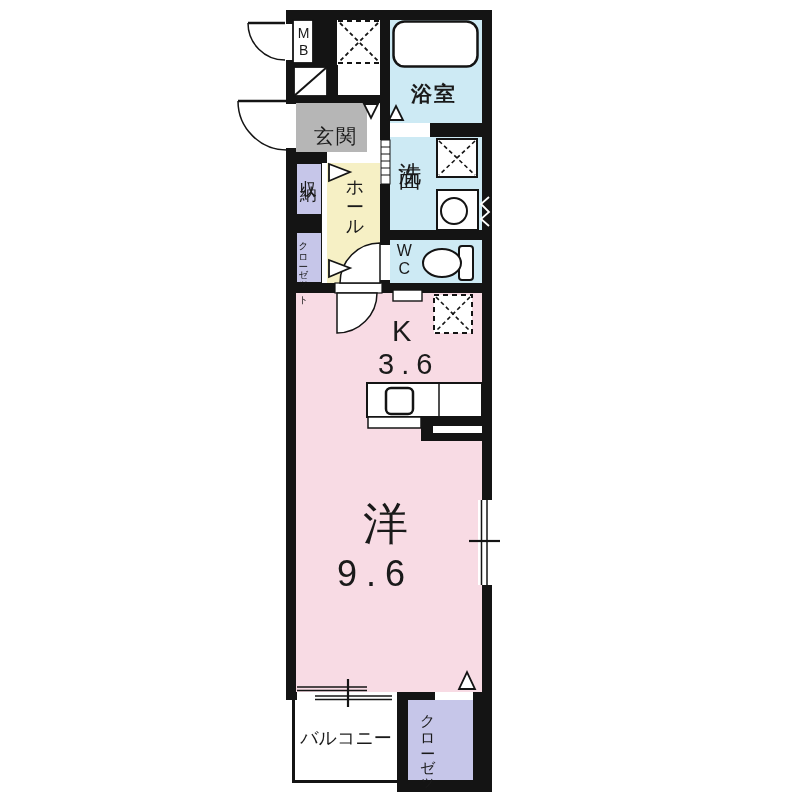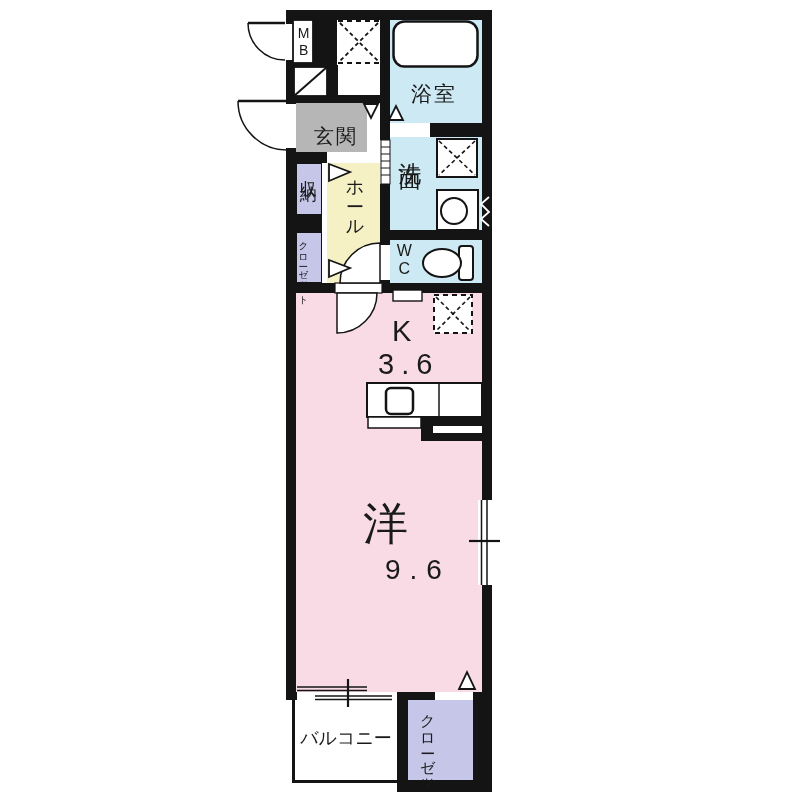--- a/index.html
+++ b/index.html
@@ -153,31 +153,31 @@
     <g stroke="#141414">
       <line x1="297" y1="687" x2="367" y2="687" stroke-width="1.4"></line>
       <line x1="297" y1="690.5" x2="367" y2="690.5" stroke-width="1.4"></line>
       <line x1="315" y1="696" x2="392" y2="696" stroke-width="1.4"></line>
       <line x1="315" y1="699.5" x2="392" y2="699.5" stroke-width="1.4"></line>
       <line x1="348" y1="679" x2="348" y2="707" stroke-width="2.2"></line>
     </g>
   </svg>
 
   <div class="lbl vtext" style="left:296px;top:25px;font-size:14px;letter-spacing:1px;">MB</div>
-  <div class="lbl" style="left:411px;top:83px;font-size:21px;letter-spacing:2px;">浴室</div>
+  <div class="lbl" style="left:411px;top:83px;font-size:21px;letter-spacing:2px;font-weight:bold;">浴室</div>
   <div class="lbl vtext" style="left:398px;top:144px;font-size:23px;letter-spacing:7px;">洗面</div>
   <div class="lbl vtext" style="left:395px;top:242px;font-size:16px;letter-spacing:1px;">WC</div>
   <div class="lbl" style="left:314px;top:126px;font-size:20px;letter-spacing:2px;">玄関</div>
   <div class="lbl vtext" style="left:299px;top:167px;font-size:17px;letter-spacing:5px;">収納</div>
   <div class="lbl vtext cols" style="left:297px;top:235px;font-size:9.5px;letter-spacing:2px;line-height:1.3;">
     <span>クロー</span><span>ゼット</span>
   </div>
   <div class="lbl vtext" style="left:345px;top:168px;font-size:18px;letter-spacing:9px;">ホール</div>
   <div class="lbl" style="left:392px;top:316px;font-size:29px;">K</div>
   <div class="lbl" style="left:378px;top:349px;font-size:29px;letter-spacing:7px;">3.6</div>
   <div class="lbl" style="left:363px;top:500px;font-size:45px;">洋</div>
-  <div class="lbl" style="left:337px;top:555px;font-size:28px;letter-spacing:9px;margin-left:48px;">9.6</div>
+  <div class="lbl" style="left:337px;top:555px;font-size:36px;letter-spacing:9px;">9.6</div>
   <div class="lbl" style="left:296px;top:729px;width:100px;text-align:center;font-size:18px;">バルコニー</div>
   <div class="lbl vtext cols" style="left:417px;top:703px;font-size:15px;letter-spacing:4px;line-height:1.45;">
     <span>クロー</span><span>ゼット</span>
   </div>
 
 </div>
 
 </body></html>

